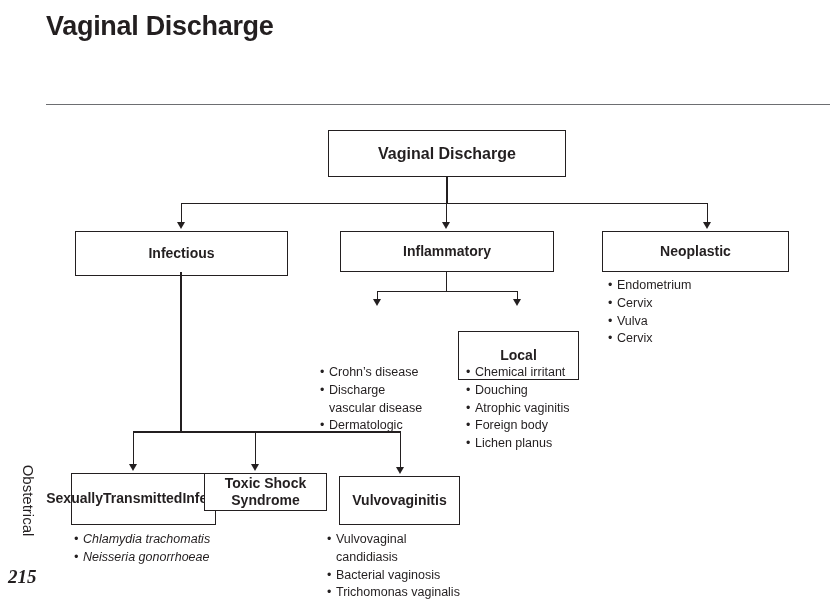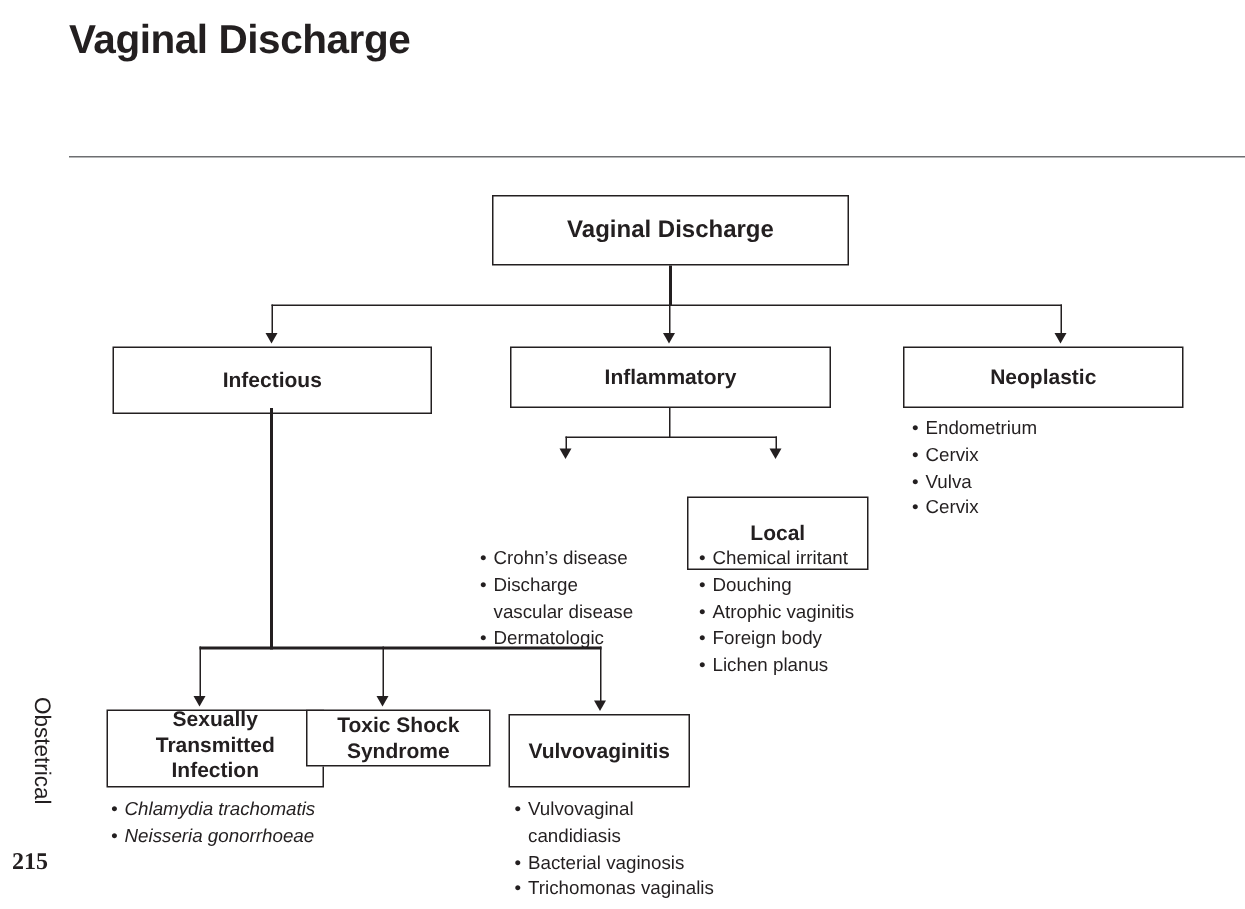--- a/index.html
+++ b/index.html
@@ -55,22 +55,23 @@
     color: #231f20;
     white-space: nowrap;
     transform: rotate(90deg);
     transform-origin: center center;
   }
   .page-number {
     position: absolute;
     left: 8px;
     top: 566px;
     font-family: "Liberation Serif", serif;
+    font-style: italic;
     font-weight: bold;
-    font-size: 16px;
+    font-size: 19px;
     color: #231f20;
   }
 
   
   .node {
     position: absolute;
     box-sizing: border-box;
     border: 1.6px solid #231f20;
     background: #ffffff;
     display: flex;
@@ -186,37 +187,37 @@
 
   <div class="line-v thick" style="left:180px; top:272px; height:161px;"></div>
   <div class="line-h thick" style="left:133px; top:431px; width:268px;"></div>
   <div class="line-v" style="left:133px; top:431px; height:35px;"></div>
   <div class="arrowhead" style="left:129px; top:464px;"></div>
   <div class="line-v" style="left:255px; top:431px; height:35px;"></div>
   <div class="arrowhead" style="left:251px; top:464px;"></div>
   <div class="line-v" style="left:400px; top:431px; height:38px;"></div>
   <div class="arrowhead" style="left:396px; top:467px;"></div>
 
-  <div class="node multi" style="left:71px; top:473px; width:145px; height:52px; flex-direction:column;justify-content:flex-end;">
+  <div class="node multi" style="left:71px; top:473px; width:145px; height:52px; flex-direction:row;">
     <span>Sexually</span>
     <span>Transmitted</span>
     <span>Infection</span>
   </div>
 
   <div class="node multi" style="left:204px; top:473px; width:123px; height:38px; flex-direction:column;">
     <span>Toxic Shock</span>
     <span>Syndrome</span>
   </div>
 
   <div class="node" style="left:339px; top:476px; width:121px; height:49px;">Vulvovaginitis</div>
 
   <div class="bullets italic" style="left:74px; top:531px; width:150px;">
     <div class="bullet-item">Chlamydia trachomatis</div>
     <div class="bullet-item">Neisseria gonorrhoeae</div>
   </div>
 
-  <div class="bullets" style="left:343px; top:531px; width:133px;">
+  <div class="bullets" style="left:327px; top:531px; width:133px;">
     <div class="bullet-item">Vulvovaginal candidiasis</div>
     <div class="bullet-item">Bacterial vaginosis</div>
     <div class="bullet-item">Trichomonas vaginalis</div>
   </div>
 
 </div>
 
 </body></html>

